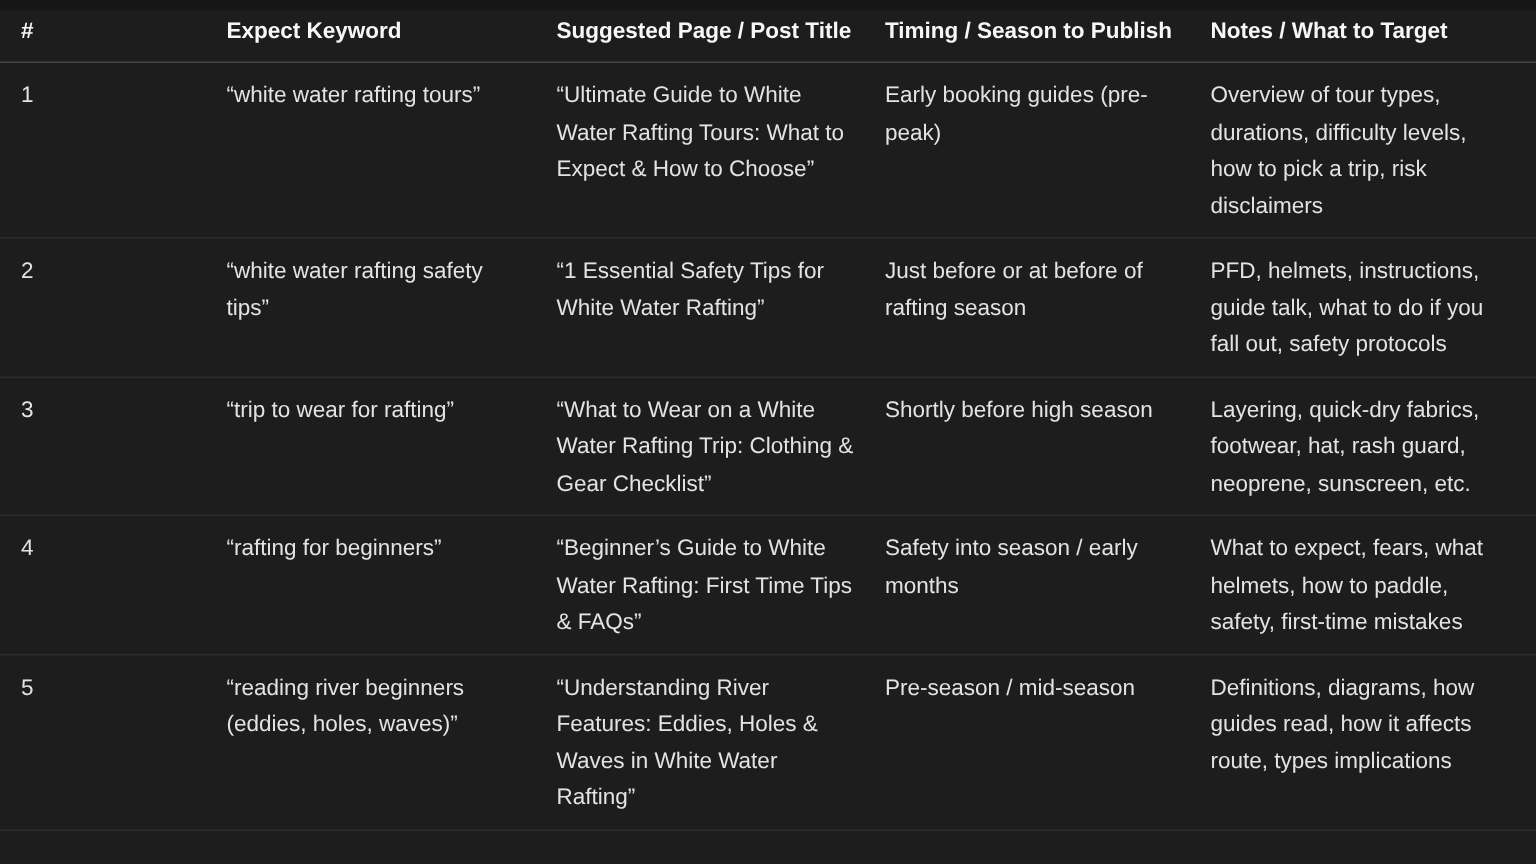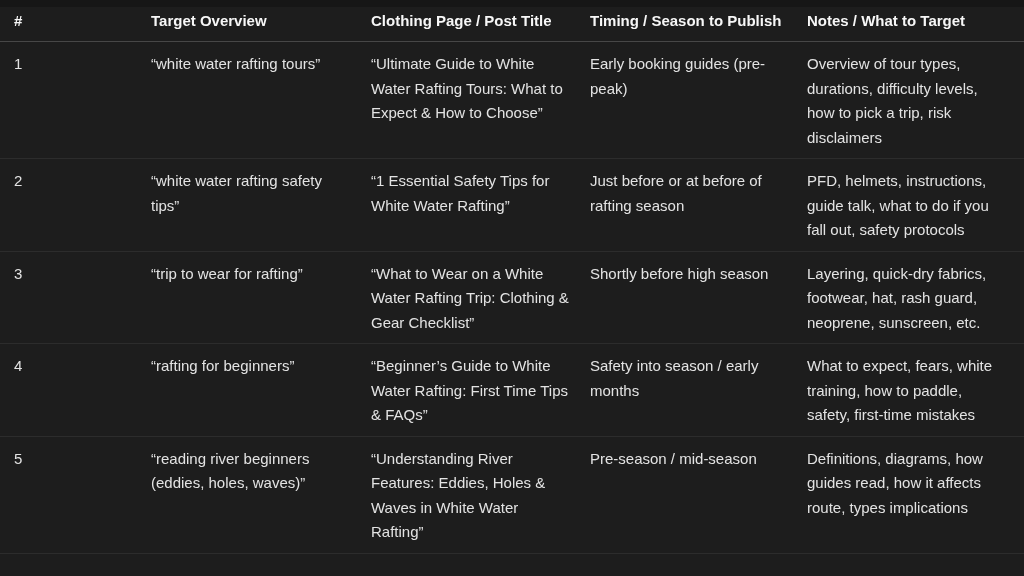--- a/index.html
+++ b/index.html
@@ -63,22 +63,22 @@
   <colgroup>
     <col class="c-num">
     <col class="c-keyword">
     <col class="c-title">
     <col class="c-timing">
     <col class="c-notes">
   </colgroup>
   <thead>
     <tr>
       <th>#</th>
-      <th>Target Overview</th>
-      <th>Clothing Page / Post Title</th>
+      <th>Expect Keyword</th>
+      <th>Suggested Page / Post Title</th>
       <th>Timing / Season to Publish</th>
       <th>Notes / What to Target</th>
     </tr>
   </thead>
   <tbody>
     <tr>
       <td>1</td>
       <td>“white water rafting tours”</td>
       <td>“Ultimate Guide to White Water Rafting Tours: What to Expect &amp; How to Choose”</td>
       <td>Early booking guides (pre-peak)</td>
@@ -96,21 +96,21 @@
       <td>“trip to wear for rafting”</td>
       <td>“What to Wear on a White Water Rafting Trip: Clothing &amp; Gear Checklist”</td>
       <td>Shortly before high season</td>
       <td>Layering, quick-dry fabrics, footwear, hat, rash guard, neoprene, sunscreen, etc.</td>
     </tr>
     <tr>
       <td>4</td>
       <td>“rafting for beginners”</td>
       <td>“Beginner’s Guide to White Water Rafting: First Time Tips &amp; FAQs”</td>
       <td>Safety into season / early months</td>
-      <td>What to expect, fears, white training, how to paddle, safety, first-time mistakes</td>
+      <td>What to expect, fears, what helmets, how to paddle, safety, first-time mistakes</td>
     </tr>
     <tr>
       <td>5</td>
       <td>“reading river beginners (eddies, holes, waves)”</td>
       <td>“Understanding River Features: Eddies, Holes &amp; Waves in White Water Rafting”</td>
       <td>Pre-season / mid-season</td>
       <td>Definitions, diagrams, how guides read, how it affects route, types implications</td>
     </tr>
   </tbody>
 </table>

